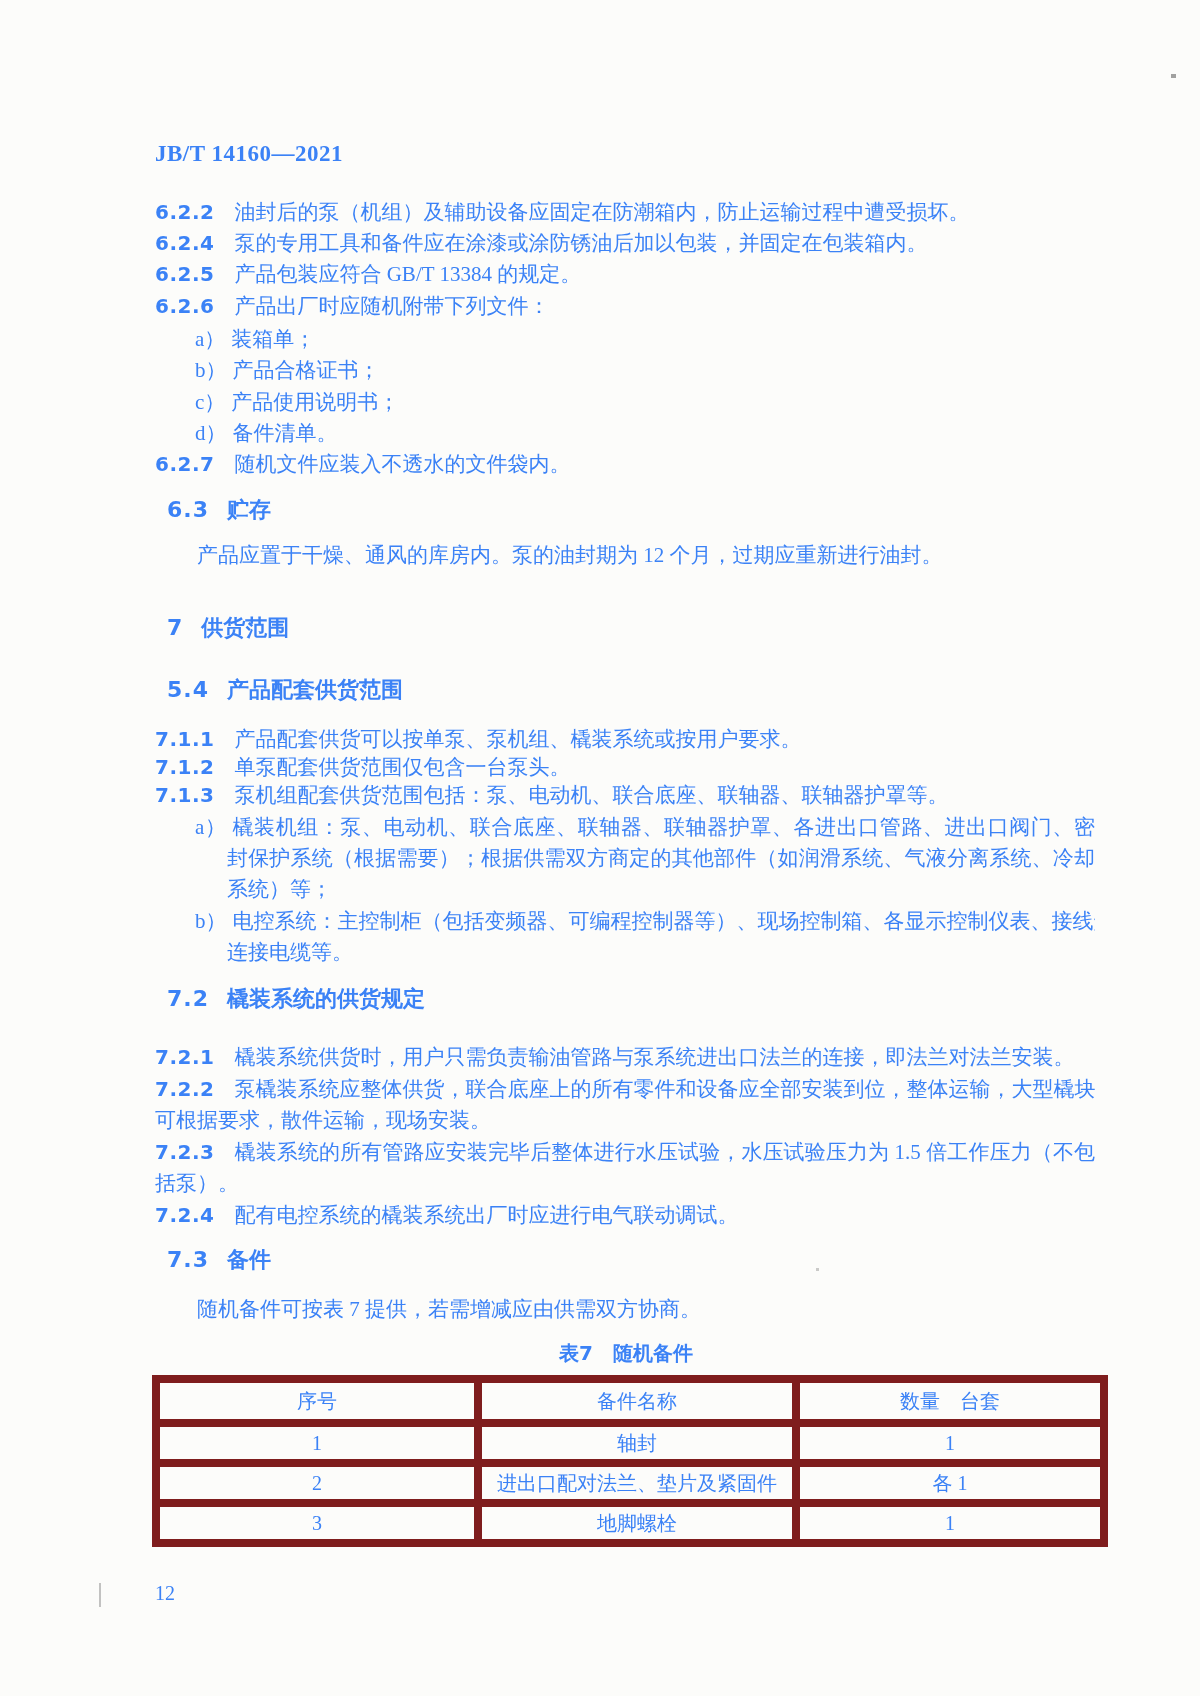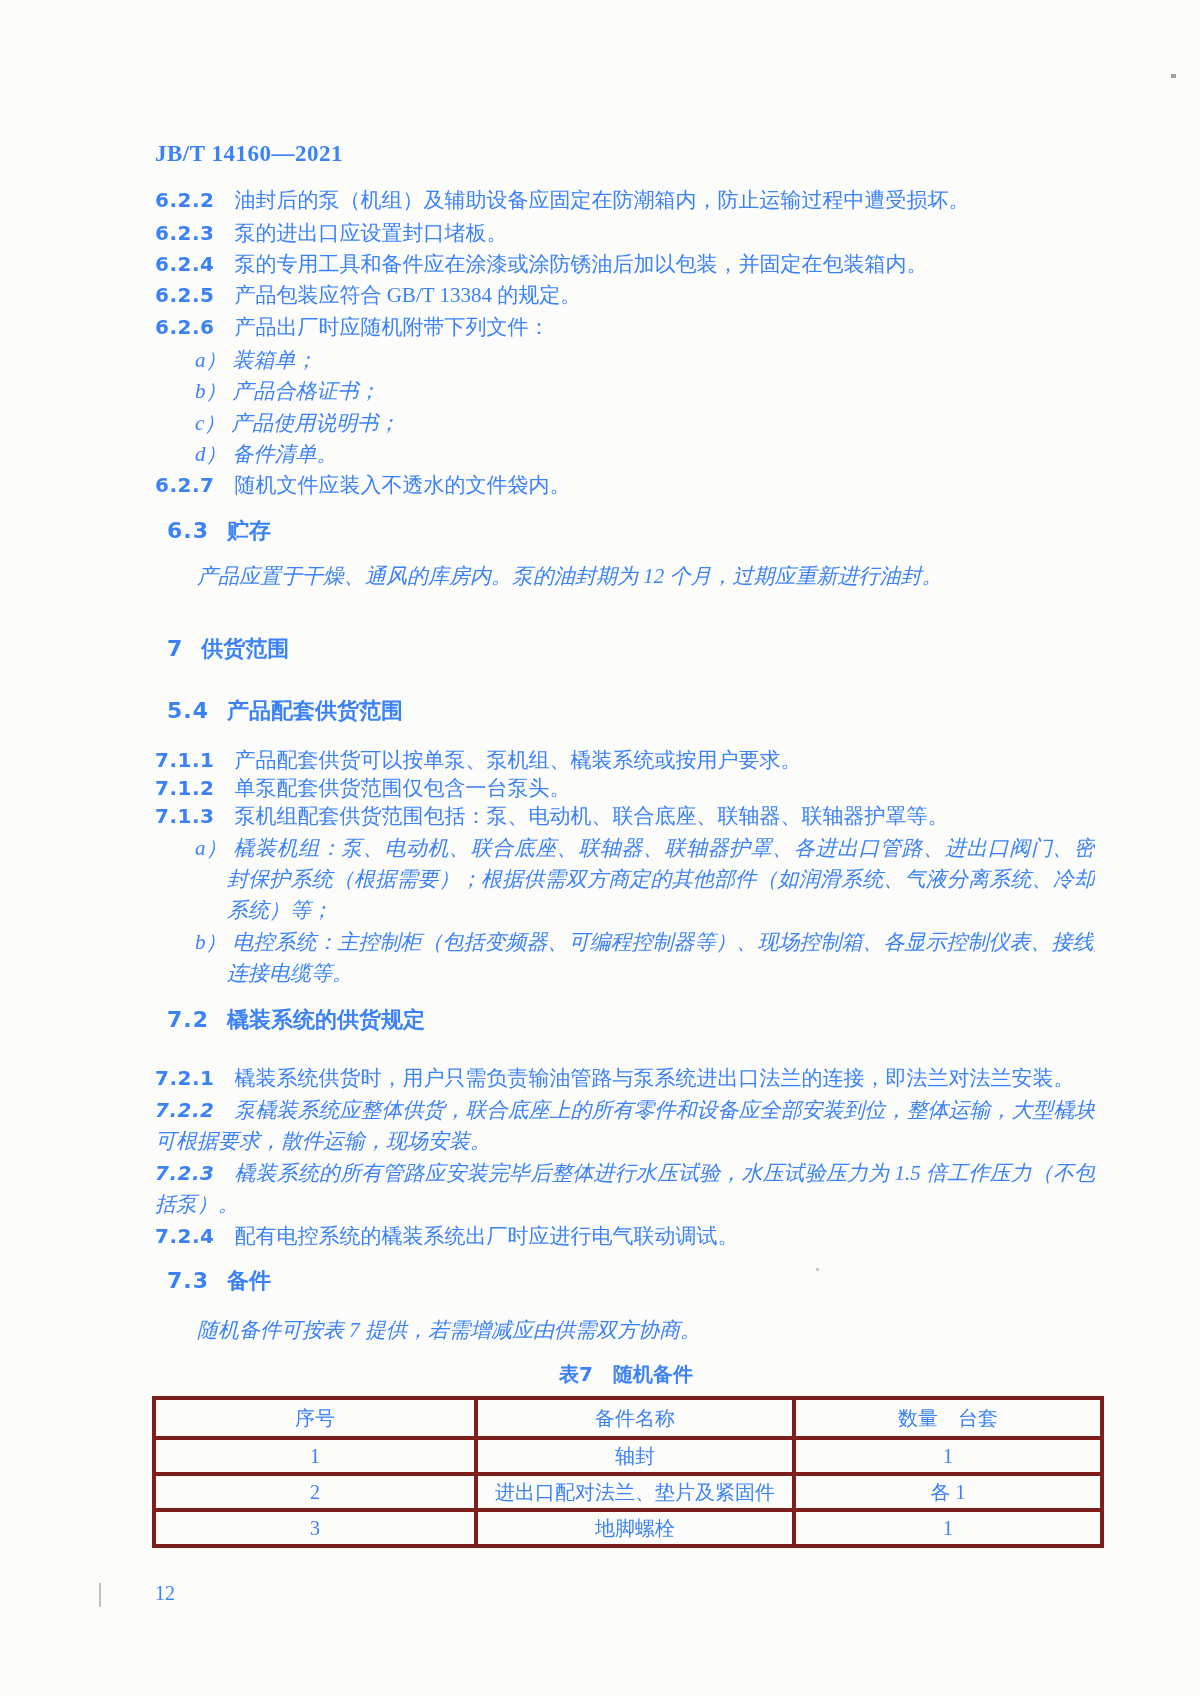--- a/index.html
+++ b/index.html
@@ -18,43 +18,43 @@
     font-family:"DejaVu Sans","Liberation Sans",sans-serif;
     font-weight:700; font-size:20px; letter-spacing:0.5px; margin-right:20px;
   }
   .heading {
     font-family:"DejaVu Sans","Liberation Sans",sans-serif;
     font-weight:700; font-size:22px; line-height:31px; margin:12px;
   }
   .hnum { margin-right:18px; letter-spacing:1px; }
 
   .jl { text-align:justify; text-align-last:justify; white-space:nowrap; overflow:hidden; }
-  .line { margin:0;font-style:italic; }
+  .line { margin:0; }
   .ind40 { margin-left:40px; }
   .ind72 { margin-left:72px; }
   .tind  { text-indent:42px; }
   .marker { margin-right:6px; }
 
   
   .mt2{margin-top:2px}.mt1{margin-top:1px}.mt13{margin-top:13px}.mt14{margin-top:14px}
-  .mt15{margin-top:15px}.mt19{margin-top:19px}.mt20{margin-top:28px}.mt28{margin-top:16px}
+  .mt15{margin-top:15px}.mt19{margin-top:19px}.mt20{margin-top:28px}.mt28{margin-top:28px}
   .mt31{margin-top:31px}.mt41{margin-top:41px}.mtm3{margin-top:-3px}
 
   .t7block { width:948px; margin-left:-3px; }
   .t7title {
     margin:13px 0 0 0; text-align:center;
     font-family:"DejaVu Sans","Liberation Sans",sans-serif;
     font-weight:700; font-size:20px; line-height:31px;
   }
   table.t7 {
     margin-top:6px; border-collapse:collapse; width:948px; table-layout:fixed;
     border:3px solid #262626;
   }
   table.t7 th, table.t7 td {
-    border:4px solid #7f1d1d; text-align:center; vertical-align:middle;
+    border:8px solid #7f1d1d; text-align:center; vertical-align:middle;
     font-size:20px; font-weight:400; padding:0;
   }
   table.t7 thead th { height:36px; border-bottom:3px solid #262626; }
   table.t7 td { height:32px; }
 
   .pageno { position:absolute; left:155px; top:1581px; font-size:20px; line-height:24px; }
 
   .speck { position:absolute; background:#555; opacity:0.55; }
   .speck.s1 { left:1171px; top:74px; width:5px; height:4px; }
   .speck.s2 { left:99px;  top:1583px; width:2px; height:24px; opacity:0.35; }
@@ -62,21 +62,20 @@
 </style>
 </head>
 <body>
 
 <div class="page">
   <div class="content">
 
     <div class="doccode">JB/T 14160—2021</div>
 
     <p class="b clause mt28"><span class="cnum">6.2.2</span><span>油封后的泵（机组）及辅助设备应固定在防潮箱内，防止运输过程中遭受损坏。</span></p>
-    <p class="b clause mt2"><span class="cnum">6.2.3</span><span>泵的进出口应设置封口堵板。</span></p>
     <p class="b clause"><span class="cnum">6.2.4</span><span>泵的专用工具和备件应在涂漆或涂防锈油后加以包装，并固定在包装箱内。</span></p>
     <p class="b clause"><span class="cnum">6.2.5</span><span>产品包装应符合 GB/T 13384 的规定。</span></p>
     <p class="b clause mt1"><span class="cnum">6.2.6</span><span>产品出厂时应随机附带下列文件：</span></p>
 
     <div class="b line ind40 mt2"><span class="marker">a）</span><span>装箱单；</span></div>
     <div class="b line ind40"><span class="marker">b）</span><span>产品合格证书；</span></div>
     <div class="b line ind40 mt1"><span class="marker">c）</span><span>产品使用说明书；</span></div>
     <div class="b line ind40"><span class="marker">d）</span><span>备件清单。</span></div>
 
     <p class="b clause"><span class="cnum">6.2.7</span><span>随机文件应装入不透水的文件袋内。</span></p>

